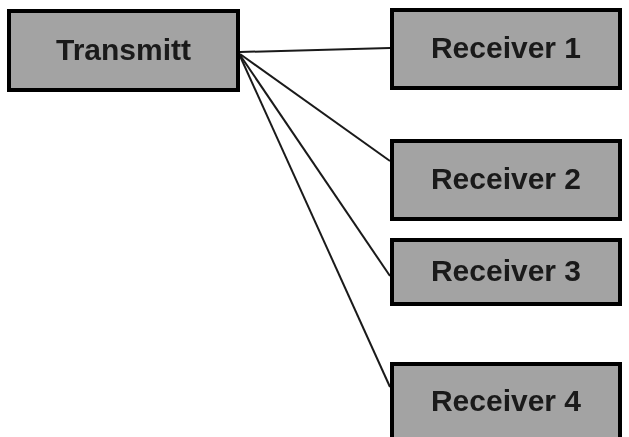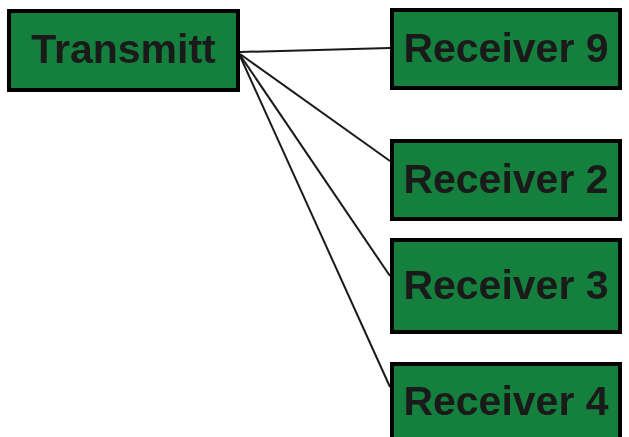--- a/index.html
+++ b/index.html
@@ -19,56 +19,56 @@
     position: absolute;
     left: 0;
     top: 0;
     width: 629px;
     height: 437px;
   }
   .node {
     position: absolute;
     box-sizing: border-box;
     border: 4px solid #000000;
-    background: #15803d;
+    background: #a3a3a3;
     display: flex;
     align-items: center;
     justify-content: center;
     font-weight: 700;
-    font-size: 41px;
+    font-size: 30px;
     color: #1a1a1a;
     letter-spacing: 0px;
   }
   .node span {
     transform: translateY(-1px);
   }
   #transmitter { left: 7px;  top: 9px;   width: 233px; height: 83px; }
   #receiver-1  { left: 390px; top: 8px;   width: 232px; height: 82px; }
   #receiver-2  { left: 390px; top: 139px; width: 232px; height: 82px; }
-  #receiver-3  { left: 390px; top: 238px; width: 232px; height: 96px; }
+  #receiver-3  { left: 390px; top: 238px; width: 232px; height: 68px; }
   #receiver-4  { left: 390px; top: 362px; width: 232px; height: 80px; }
 </style>
 </head>
 <body>
 
 <div class="canvas">
 
   <svg class="edges" viewBox="0 0 629 437" xmlns="http://www.w3.org/2000/svg">
     <line x1="240" y1="52" x2="390" y2="48" stroke="#1a1a1a" stroke-width="2"></line>
     <line x1="240" y1="54" x2="390" y2="161" stroke="#1a1a1a" stroke-width="2"></line>
     <line x1="240" y1="55" x2="390" y2="276" stroke="#1a1a1a" stroke-width="2"></line>
     <line x1="240" y1="56" x2="390" y2="387" stroke="#1a1a1a" stroke-width="2"></line>
   </svg>
 
   <div class="node" id="transmitter">
     <span>Transmitt</span>
   </div>
 
   <div class="node" id="receiver-1">
-    <span>Receiver 9</span>
+    <span>Receiver 1</span>
   </div>
 
   <div class="node" id="receiver-2">
     <span>Receiver 2</span>
   </div>
 
   <div class="node" id="receiver-3">
     <span>Receiver 3</span>
   </div>
 

